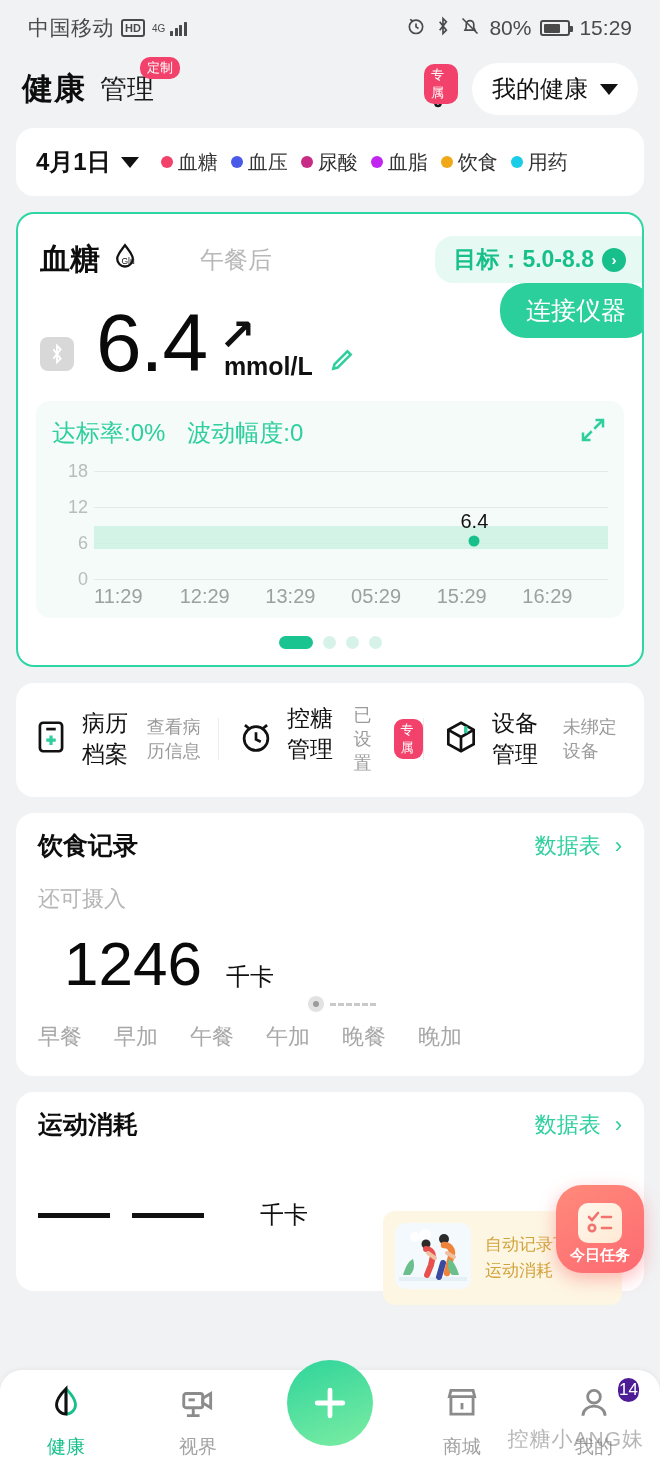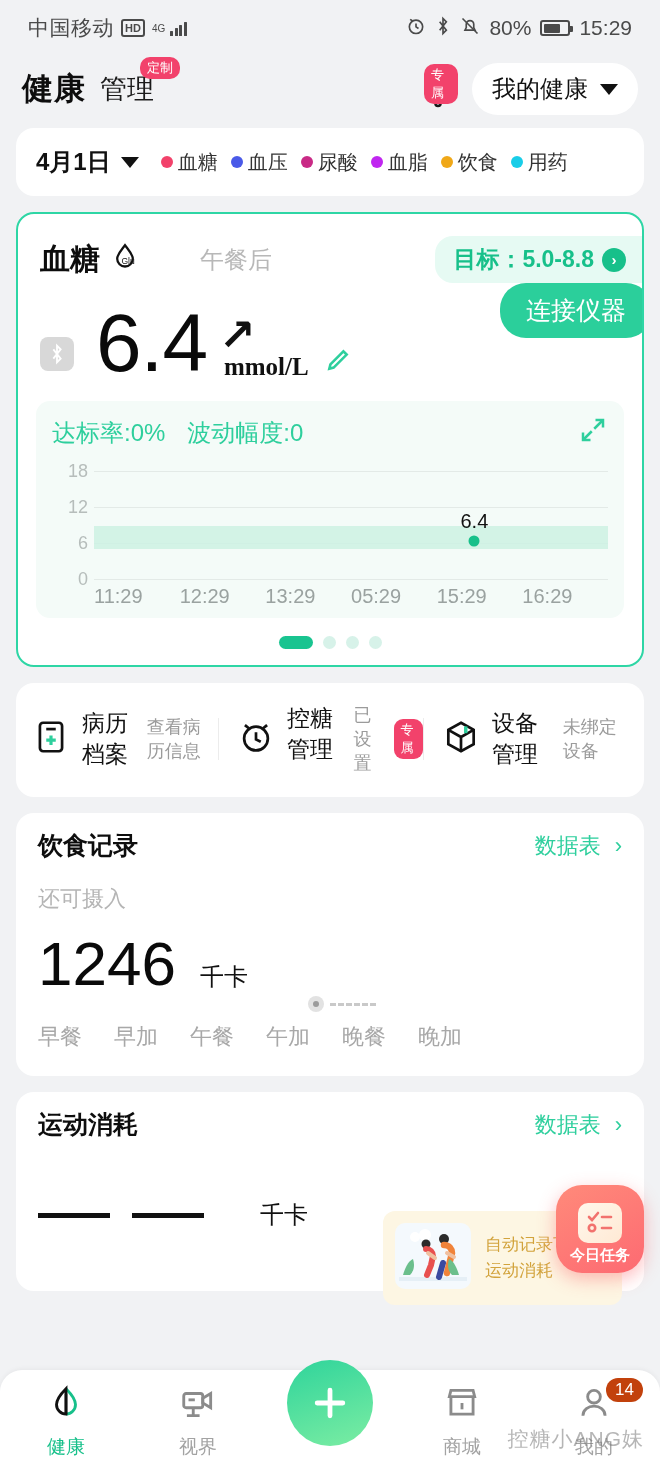--- a/index.html
+++ b/index.html
@@ -94,21 +94,21 @@
     width: 24px; height: 24px; border-radius: 50%; background: #17c08a;
     display: flex; align-items: center; justify-content: center; color: #fff; font-size: 15px;
   }
   .glu-value-row { display: flex; align-items: flex-end; padding: 6px 22px 0; position: relative; min-height: 104px;}
   .bt-chip {
     width: 34px; height: 34px; border-radius: 8px; background: #d8d8d8;
     display: flex; align-items: center; justify-content: center; margin-bottom: 16px;
   }
   .glu-number { font-size: 82px; font-weight: 300; color: #0a0a0a; line-height: 88px; margin-left: 22px; letter-spacing: -1px;}
   .glu-arrow { font-size: 44px; color: #111; line-height: 44px; margin-left: 12px; margin-bottom: 30px; font-weight: 600;}
-  .glu-unit { font-size: 25px; font-weight: bold; color: #111; margin-left: -32px; margin-bottom: 6px; font-family: Liberation Serif, serif; }
+  .glu-unit { font-size: 25px; font-weight: bold; color: #111; margin-left: -32px; margin-bottom: 6px; }
   .glu-edit { margin-left: 16px; margin-bottom: 10px; }
   .connect-btn {
     position: absolute; right: -10px; top: 0;
     background: #2bcf9b; color: #fff; font-size: 25px;
     border-radius: 26px; padding: 11px 26px;
   }
 
   
   .chart-box { background: #f4fbf8; border-radius: 14px; margin: 14px 18px 10px; padding: 14px 16px 10px; position: relative; }
   .chart-stats { display: flex; align-items: center; gap: 22px; color: #2ecf9d; font-size: 24px; }
@@ -137,21 +137,21 @@
 
   
   .sec-head { display: flex; align-items: center; padding: 16px 22px 0; }
   .sec-title { font-size: 25px; font-weight: bold; color: #0d0d0d; }
   .sec-link { margin-left: auto; display: flex; align-items: center; gap: 14px; }
   .sec-link span { font-size: 22px; color: #2ecf9d; }
   .chev-plain { font-size: 26px; color: #111; line-height: 1; }
 
   .diet-body { position: relative; padding: 22px 22px 0; }
   .soft-label { font-size: 22px; color: #b5b5b5; }
-  .kcal-row { display: flex; align-items: baseline; margin-top: 18px; }
+  .kcal-row { display: flex; align-items: baseline; margin-top: 18px; margin-left: 26px; }
   .kcal-num { font-size: 62px; color: #0a0a0a; font-weight: 300; line-height: 64px; }
   .kcal-unit { font-size: 24px; color: #111; margin-left: 24px; }
   .meals { display: flex; gap: 32px; padding: 26px 22px 24px; }
   .meal { font-size: 22px; color: #a8a8a8; }
 
   .tip {
     position: absolute; display: flex; align-items: center; gap: 14px;
     border-radius: 12px; padding: 12px 18px 12px 12px;
   }
   .tip-diet { background: #f7f2fb; right: 22px; top: 96px; }
@@ -189,23 +189,23 @@
   .bottomnav {
     position: absolute; left: 0; bottom: 0; width: 660px; height: 97px;
     background: #fff; border-radius: 22px 22px 0 0;
     display: flex; align-items: flex-start; padding-top: 14px;
     box-shadow: 0 -1px 5px rgba(0,0,0,.05);
   }
   .nav-item { flex: 1; display: flex; flex-direction: column; align-items: center; gap: 8px; position: relative; }
   .nav-label { font-size: 19px; color: #a3a3a3; }
   .nav-item.active .nav-label { color: #17c08a; }
   .nav-badge {
-    position: absolute; top: -6px; left: 50%; margin-left: 12px;
-    background: #c2410c; color: #fff; font-size: 17px; border-radius: 14px;
-    padding: 2px 9px; font-weight: 500;
+    position: absolute; top: -6px; left: 50%; margin-left: 24px;
+    background: #4c1d95; color: #fff; font-size: 17px; border-radius: 14px;
+    padding: 2px 1px; font-weight: 500;
   }
   .fab-add {
     position: absolute; left: 50%; transform: translateX(-50%); top: -24px;
     width: 86px; height: 86px; border-radius: 50%;
     background: linear-gradient(160deg,#2fd49b,#7ceda3);
     display: flex; align-items: center; justify-content: center; z-index: 5;
   }
   .watermark {
     position: absolute; bottom: 14px; right: 16px;
     font-size: 21px; color: rgba(120,120,120,.55); letter-spacing: 1px;

